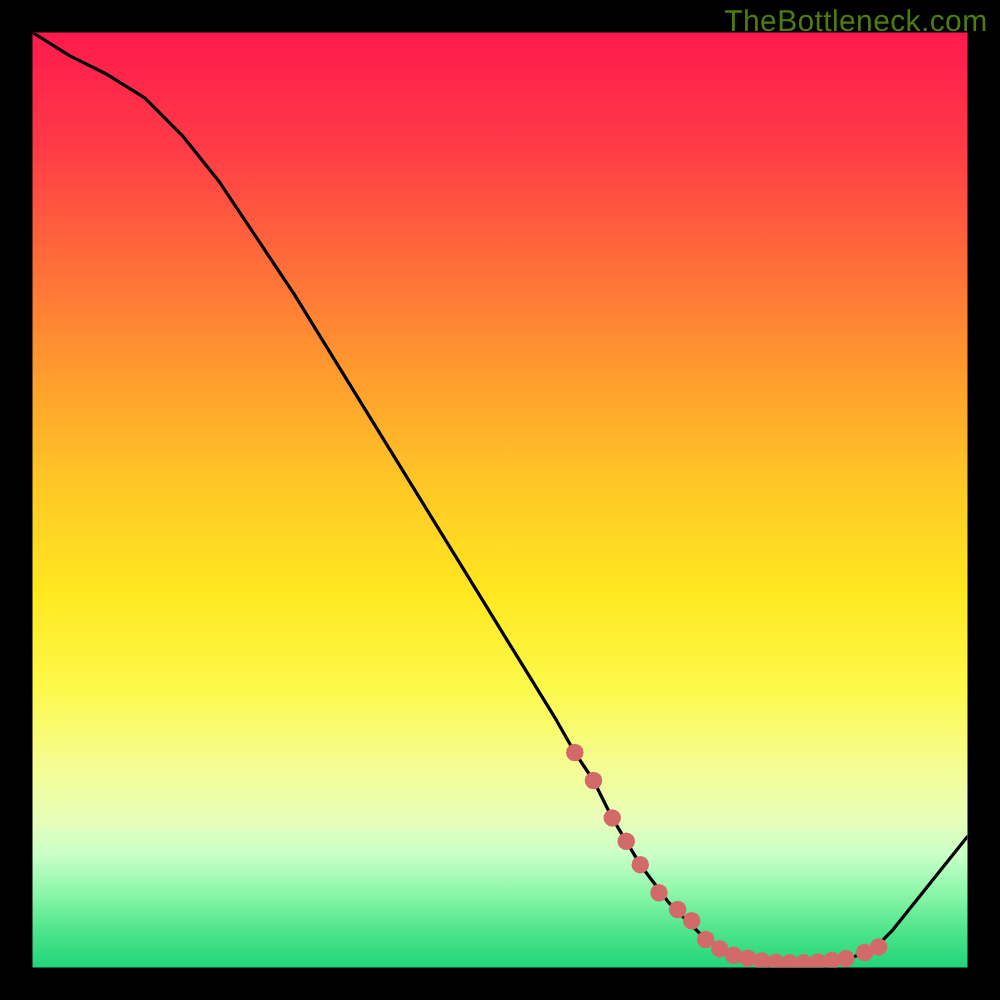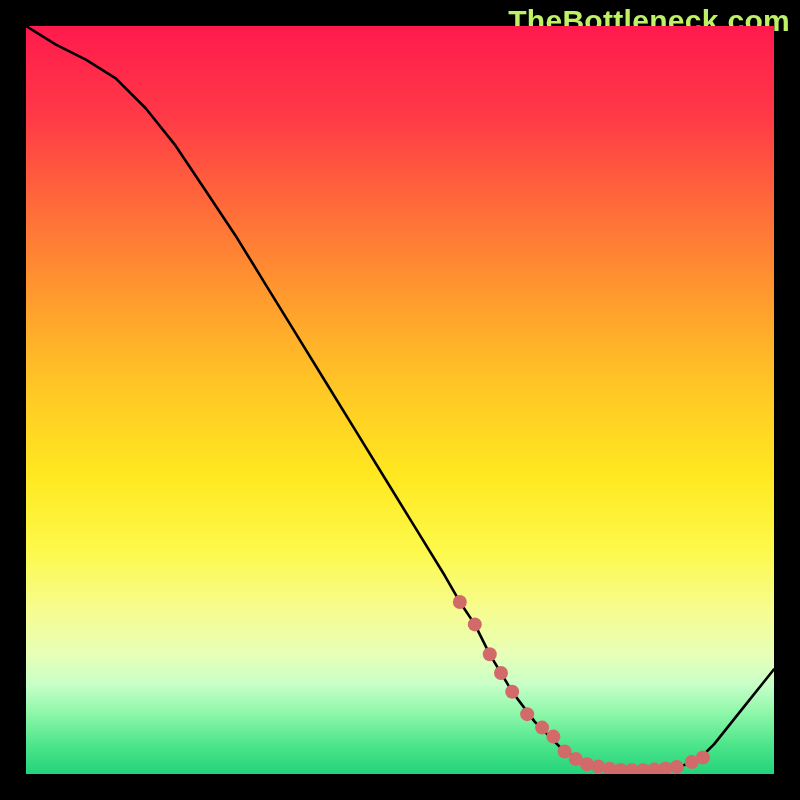--- a/index.html
+++ b/index.html
@@ -46,23 +46,23 @@
     position: absolute;
     left: 0;
     top: 0;
     width: 748px;
     height: 748px;
   }
   .watermark {
     position: absolute;
     top: 4px;
     right: 10px;
-    color: #bef264;
-    font-size: 30px;
-    font-weight: 700;
+    color: #4d7c0f;
+    font-size: 24px;
+    font-weight: 400;
     letter-spacing: 0.3px;
     user-select: none;
   }
 </style>
 </head>
 <body>
 
 <div class="frame">
   <div class="watermark">TheBottleneck.com</div>
   <div class="plot">

